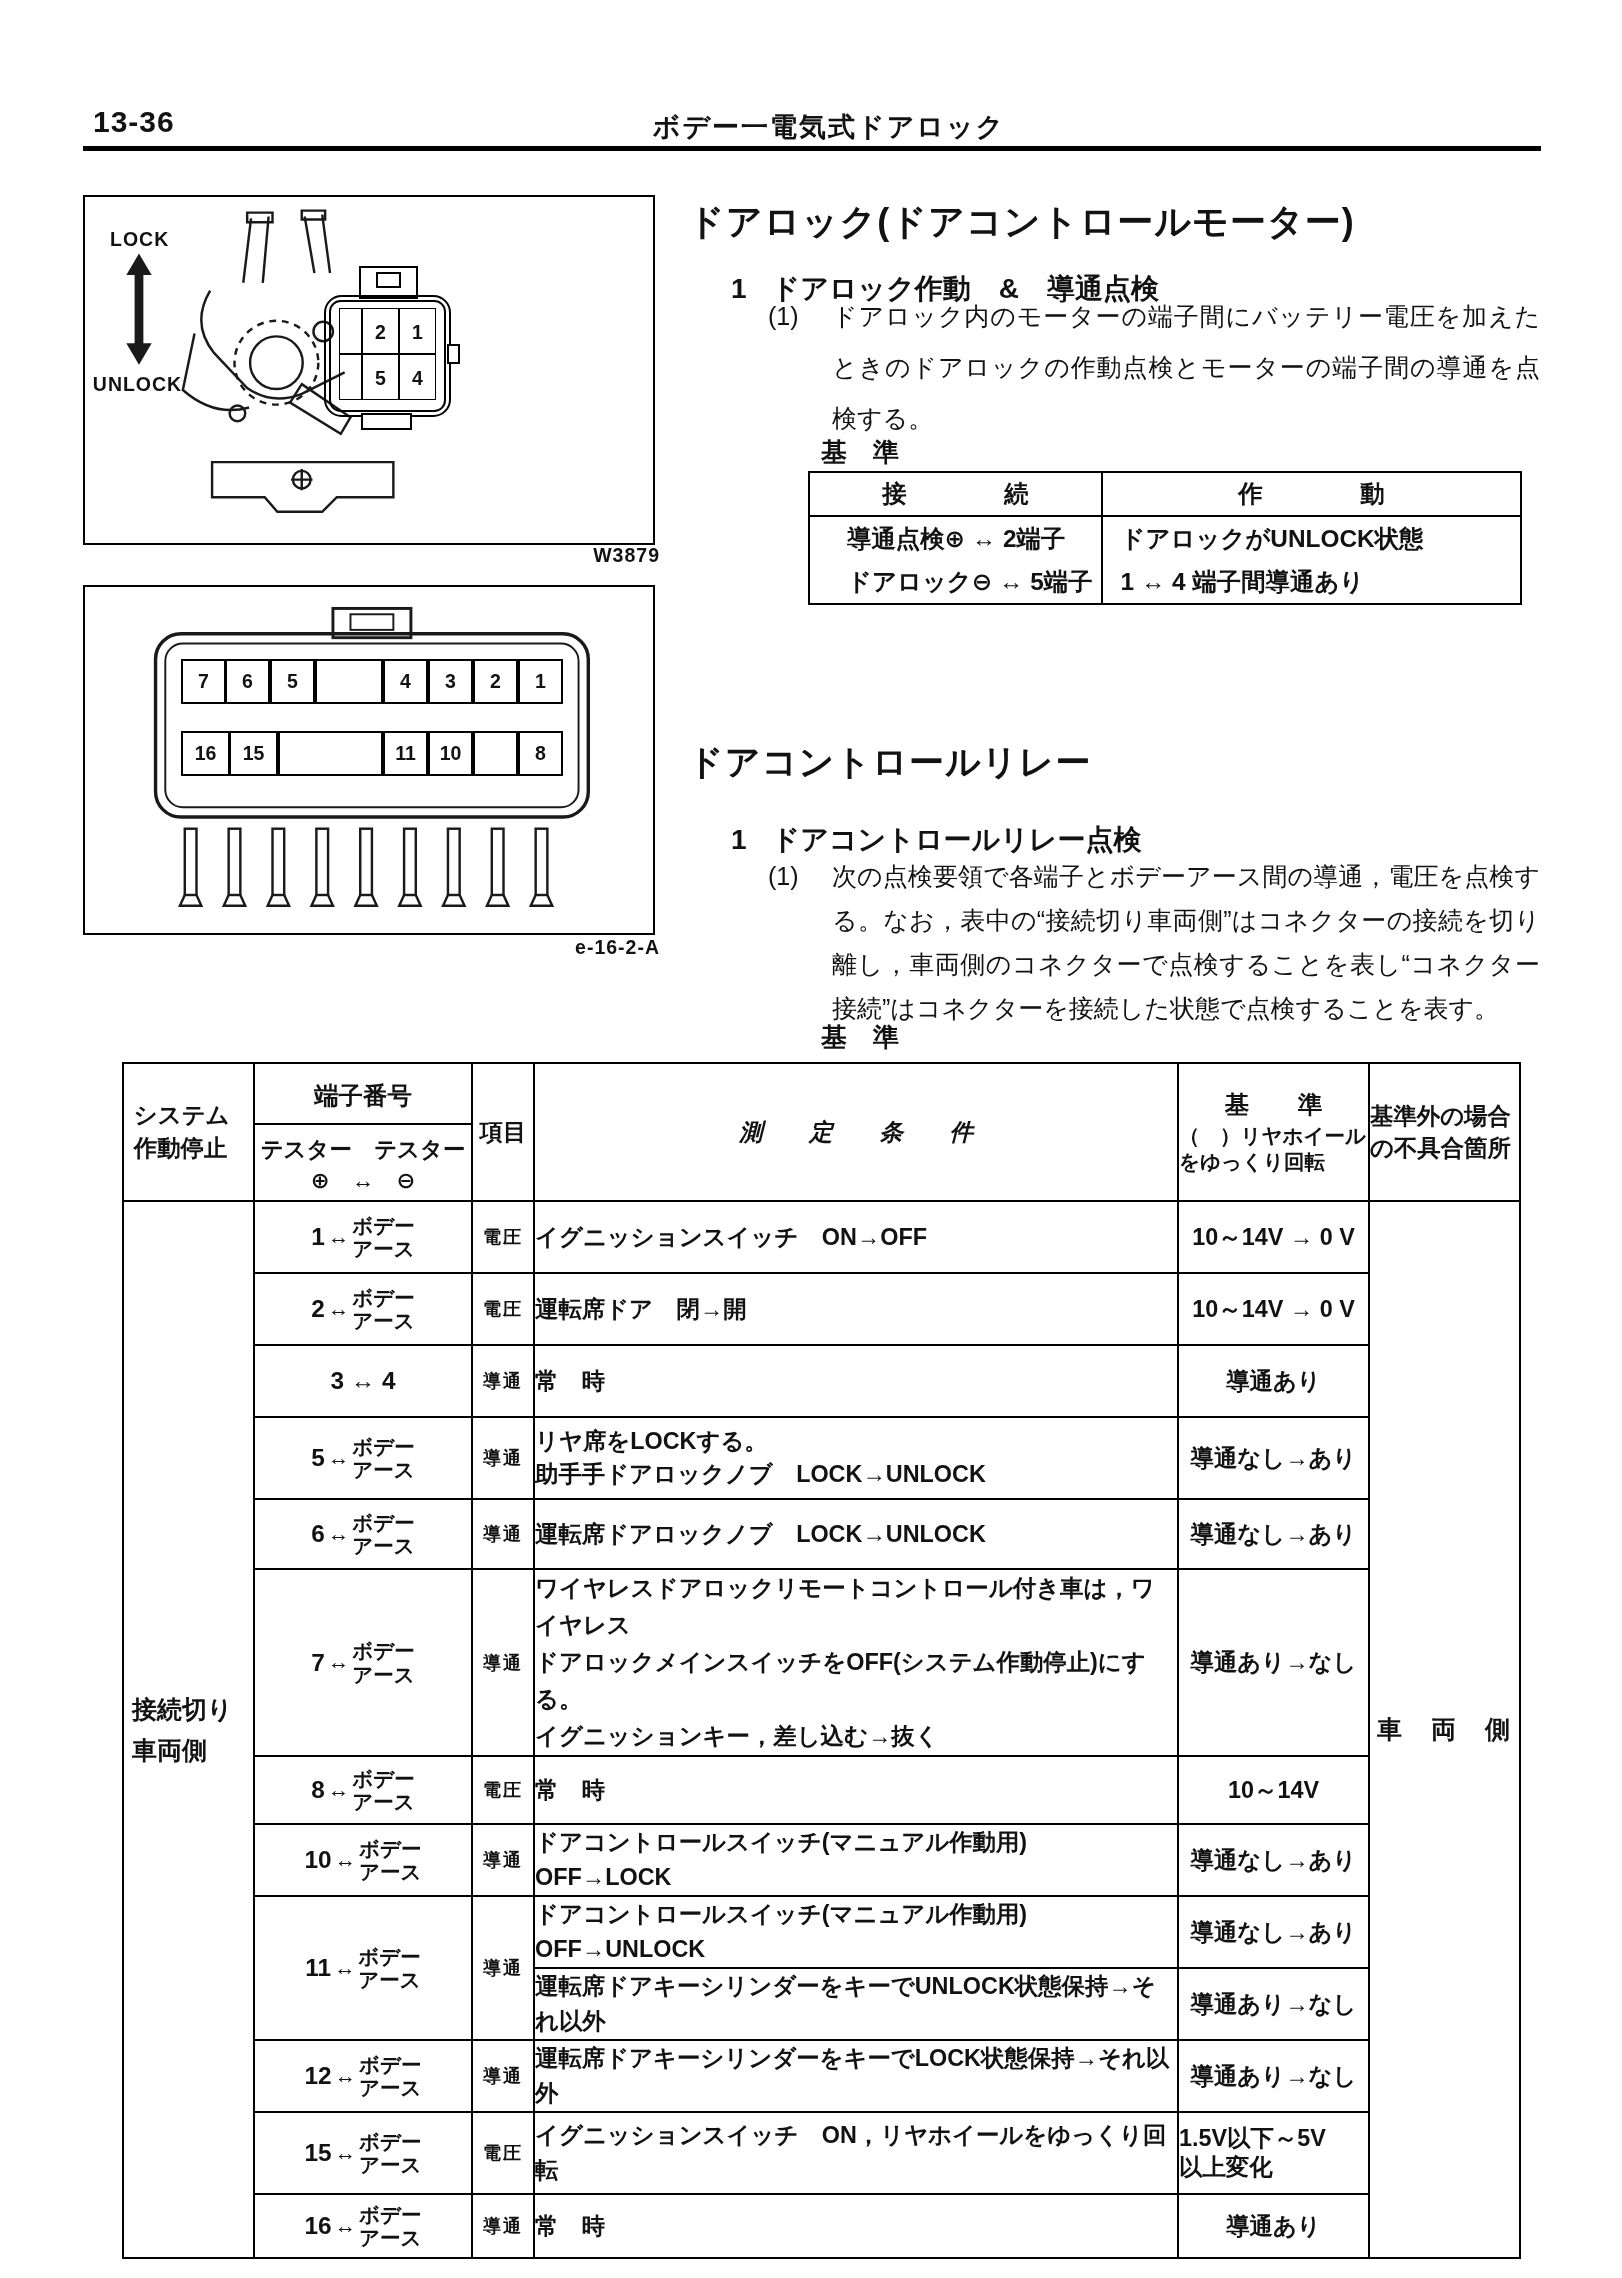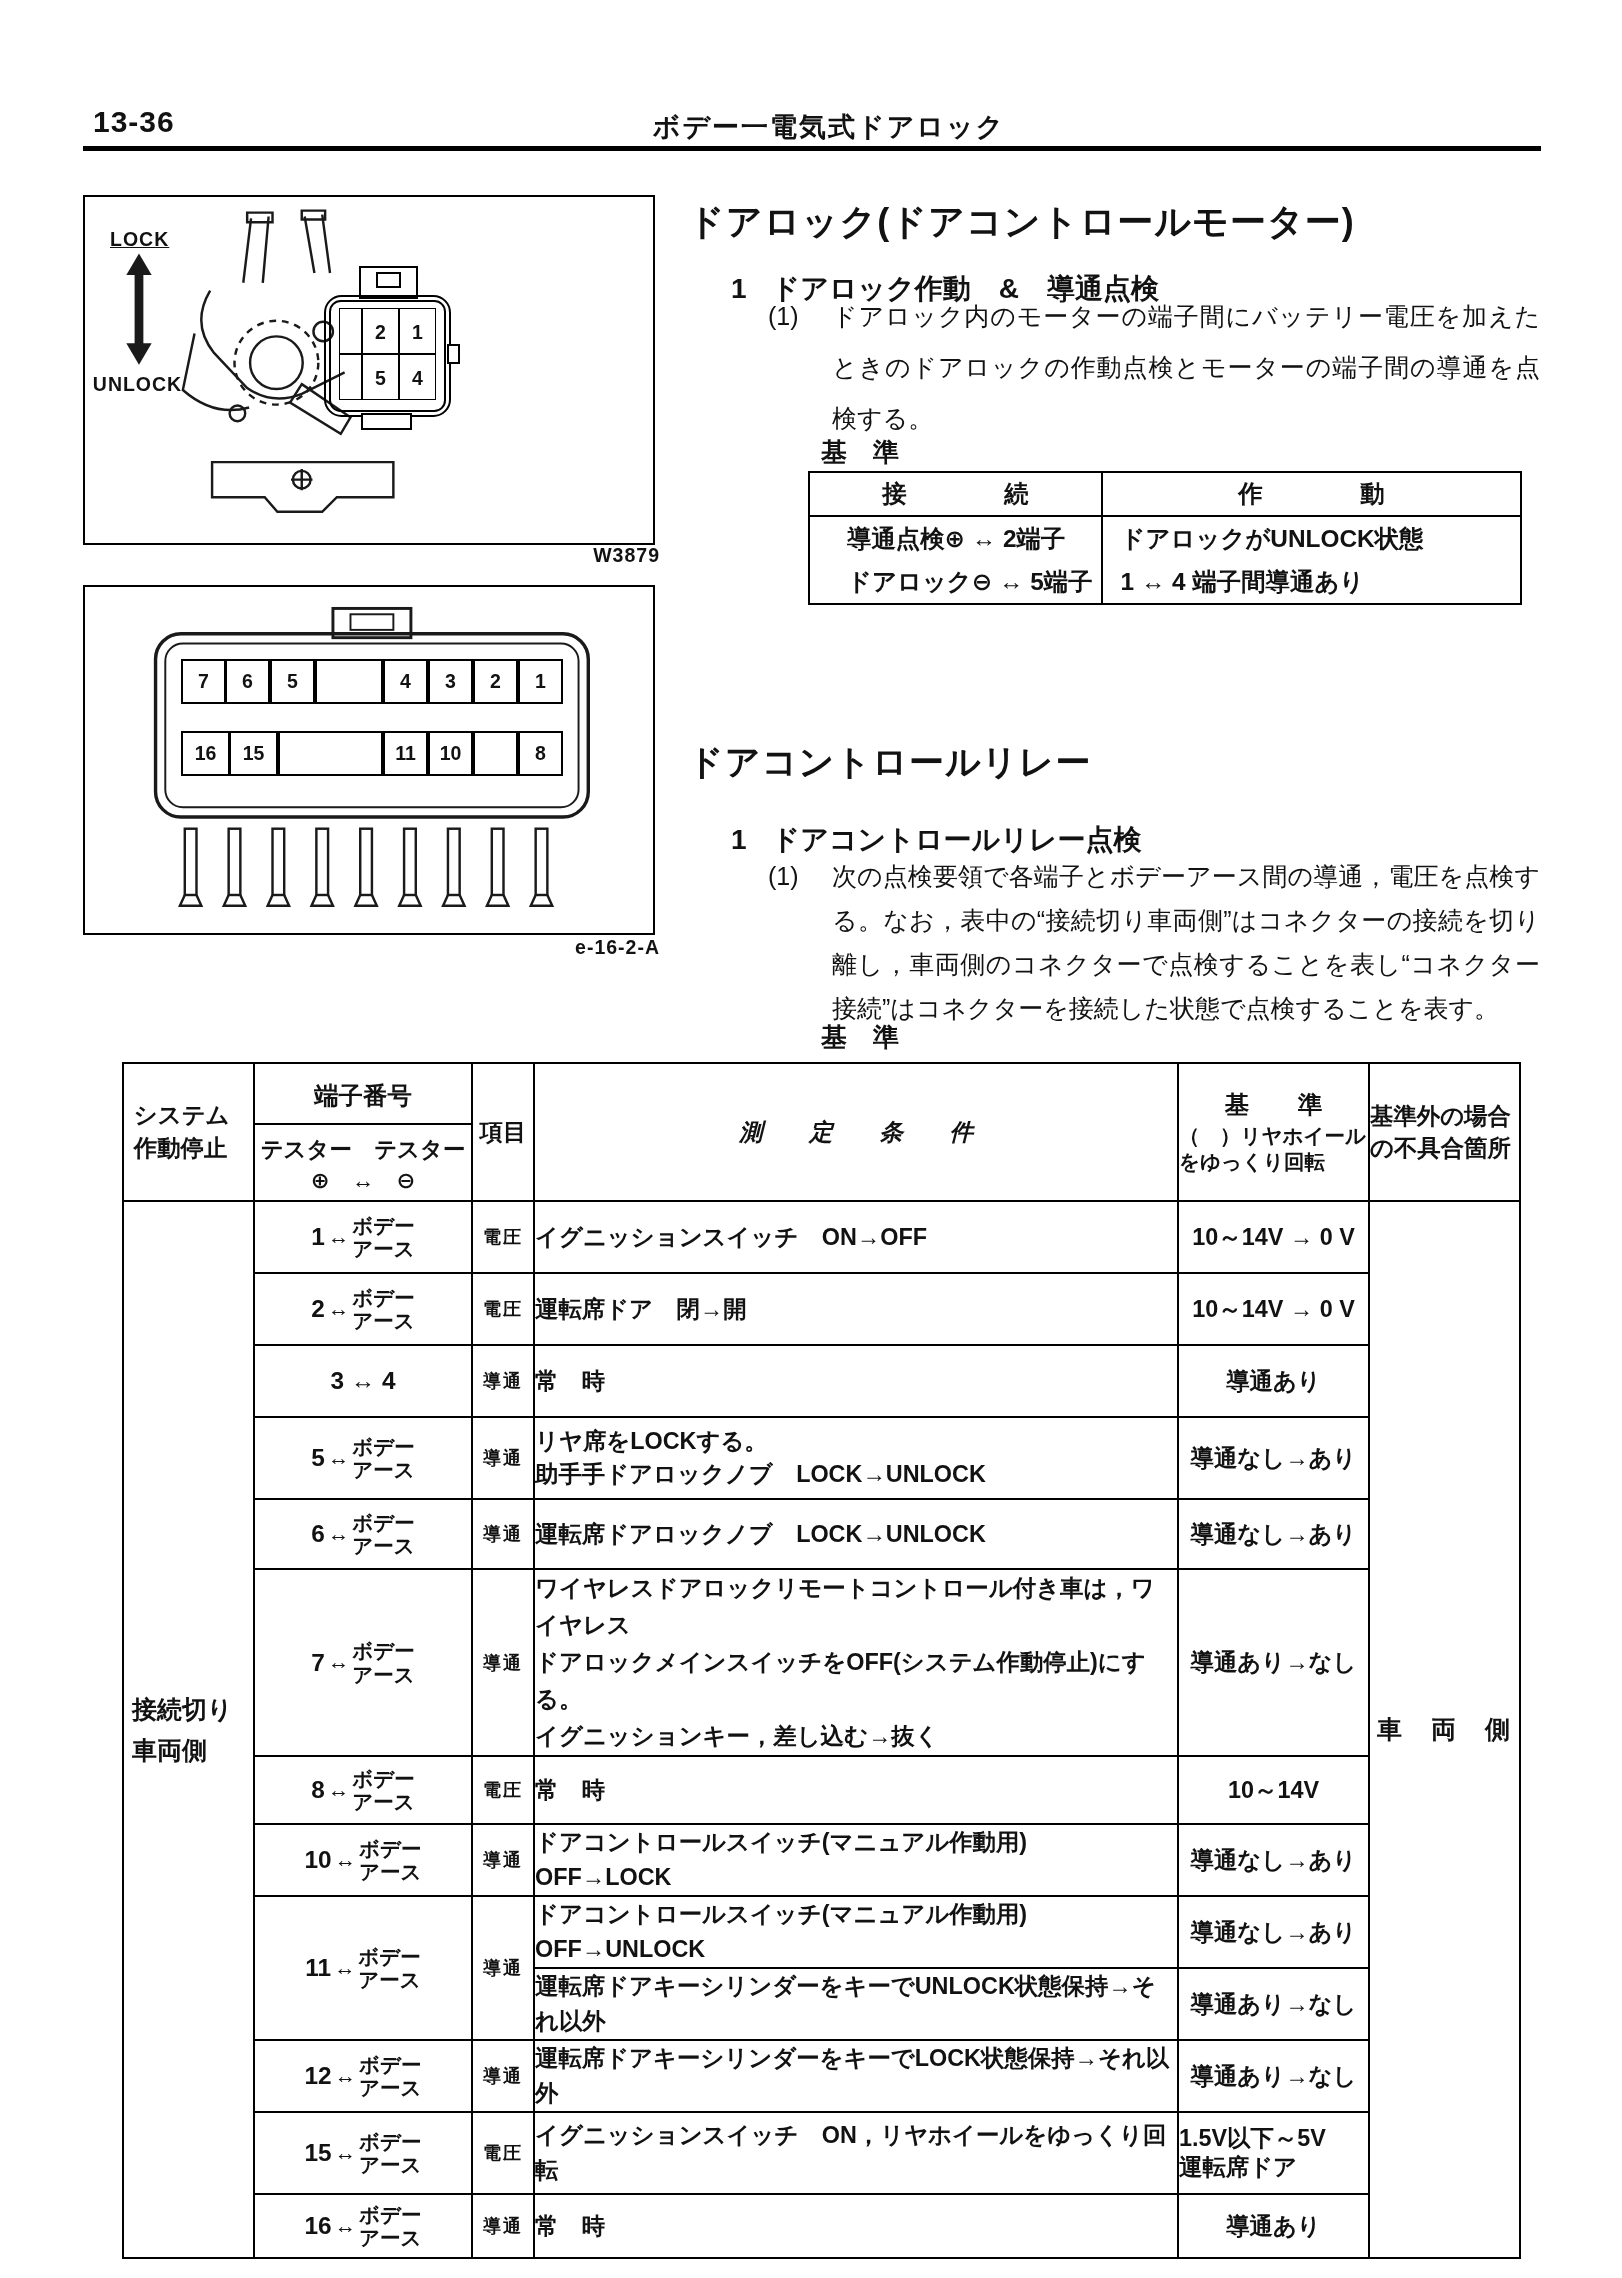--- a/index.html
+++ b/index.html
@@ -99,21 +99,21 @@
         <path d="M130 272 h186 v36 h-58 l-15 15 h-46 l-13 -15 h-54 z"></path>
         <circle cx="222" cy="290" r="9"></circle>
         <path d="M222 279 v22 M211 290 h22"></path>
       </g>
       <g fill="#1a1a1a" stroke="none">
         <path d="M55 58 l-13 22 h26 z"></path>
         <path d="M55 172 l-13 -22 h26 z"></path>
       </g>
       <path d="M55 76 V155" stroke="#1a1a1a" stroke-width="9"></path>
     </svg>
-    <span class="locklab" style="left:25px;top:31px;position:absolute;text-decoration:underline;">LOCK</span>
+    <span class="locklab" style="left:25px;top:31px;position:absolute;">LOCK</span>
     <span class="locklab" style="left:7.8px;top:176px;position:absolute;">UNLOCK</span>
 
     <div class="f1conn">
       <div class="f1tab">
           <div class="f1notch"></div>
         </div>
       <div class="f1outer"></div>
       <div class="f1inner"></div>
       <div class="f1grid">
         <div class="f1cell"></div>
@@ -417,21 +417,21 @@
               <span class="tarr">↔</span>
               <span class="tstack">
                 <span>ボデー</span>
                 <span>アース</span>
               </span>
             </div>
         </td>
         <td class="c-item">電圧</td>
         <td class="c-meas">イグニッションスイッチ　ON，リヤホイールをゆっくり回転</td>
         <td class="c-std c-std-left pre">1.5V以下～5V
-運転席ドア</td>
+以上変化</td>
       </tr>
       <tr style="height:64px">
         <td class="c-term">
           <div class="term">
               <span class="tnum">16</span>
               <span class="tarr">↔</span>
               <span class="tstack">
                 <span>ボデー</span>
                 <span>アース</span>
               </span>

